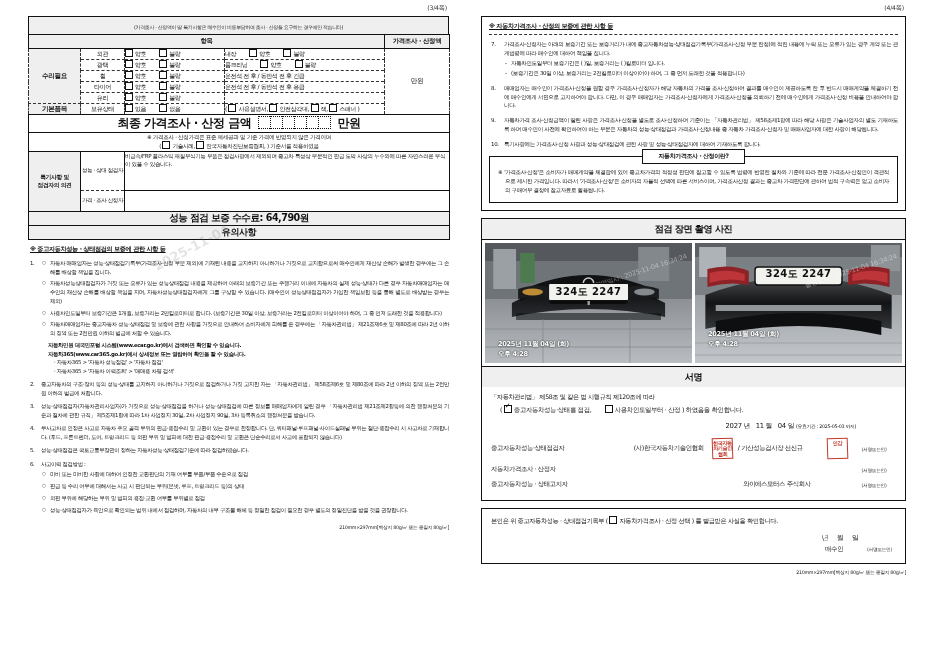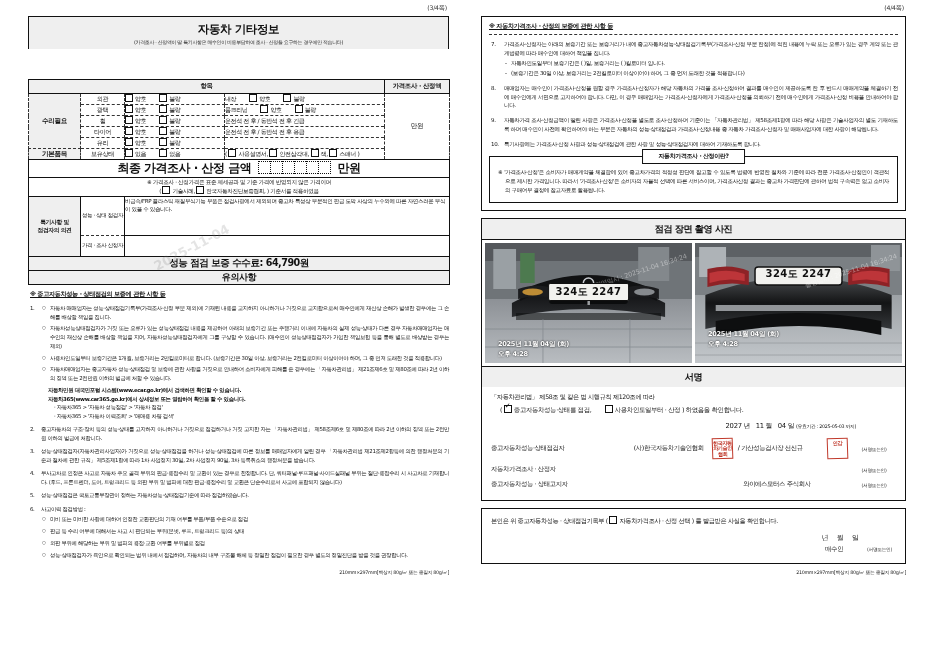--- a/index.html
+++ b/index.html
@@ -14,21 +14,21 @@
   .page{position:relative;box-sizing:border-box;}
   .page-left{width:465px;height:657px;padding:0 16px 0 28px;}
   .page-right{width:465px;height:657px;padding:0 24px 0 16px;}
 
   .pgnum{
     text-align:right;font-size:6.2px;color:#333;letter-spacing:-.2px;
     padding-top:4px;padding-right:2px;height:12px;
   }
 
   
-  .tbl{width:100%;border-collapse:collapse;table-layout:fixed;margin-top:30px;}
+  .tbl{width:100%;border-collapse:collapse;table-layout:fixed;}
   .tbl td,.tbl th{border:1px solid #111;padding:0;vertical-align:middle;}
 
   .title-band{
     border:1px solid #111;border-bottom:none;background:#efefef;
     text-align:center;padding:5px 0 4px;
   }
   .title-band .t1{font-size:11.5px;font-weight:bold;letter-spacing:-.4px;}
   .title-band .t2{font-size:4.9px;letter-spacing:-.3px;color:#222;margin-top:2px;}
 
   .hdrrow td{background:#efefef;text-align:center;font-size:6.4px;font-weight:bold;letter-spacing:-.3px;padding:2px 0;}
@@ -173,21 +173,20 @@
 </style>
 </head>
 <body>
 
 <div class="sheet">
 
   <div class="page page-left">
     <div class="pgnum">(3/4쪽)</div>
 
     <div class="title-band">
-      <div class="t1">자동차 기타정보</div>
       <div class="t2">(가격조사 · 산정액이 딸 특기사항은 매수인이 비용부담하여 조사 · 산정을 요구하는 경우에만 적습니다)</div>
     </div>
 
     <table class="tbl">
       <colgroup>
           <col style="width:52px">
           <col style="width:44px">
           <col style="width:100px">
           <col style="width:160px">
           <col style="width:65px">

